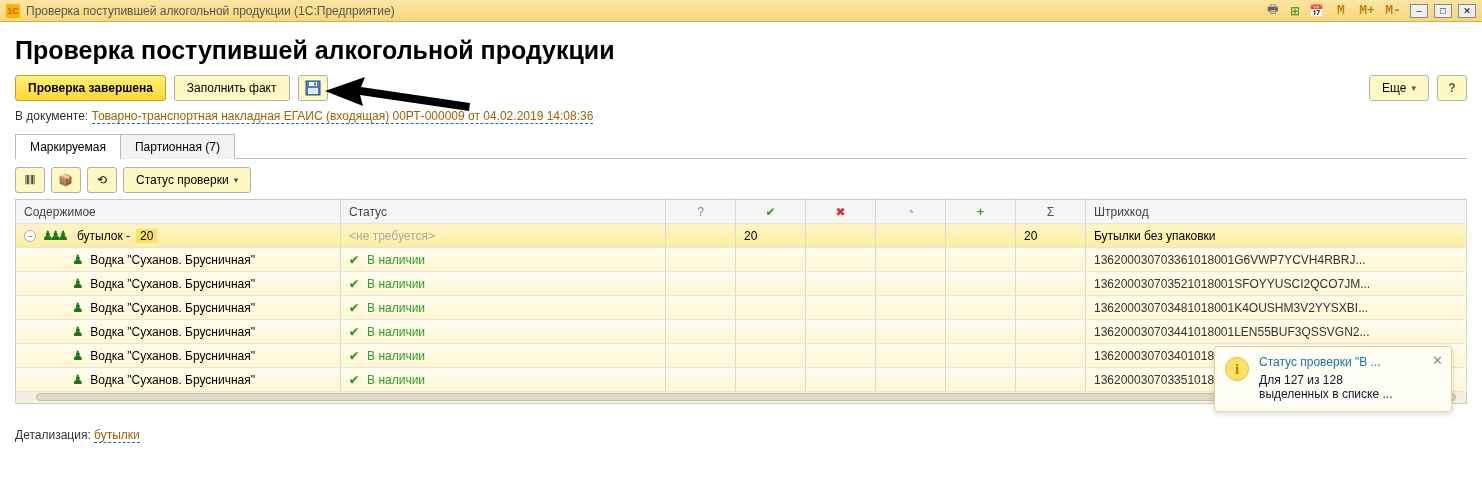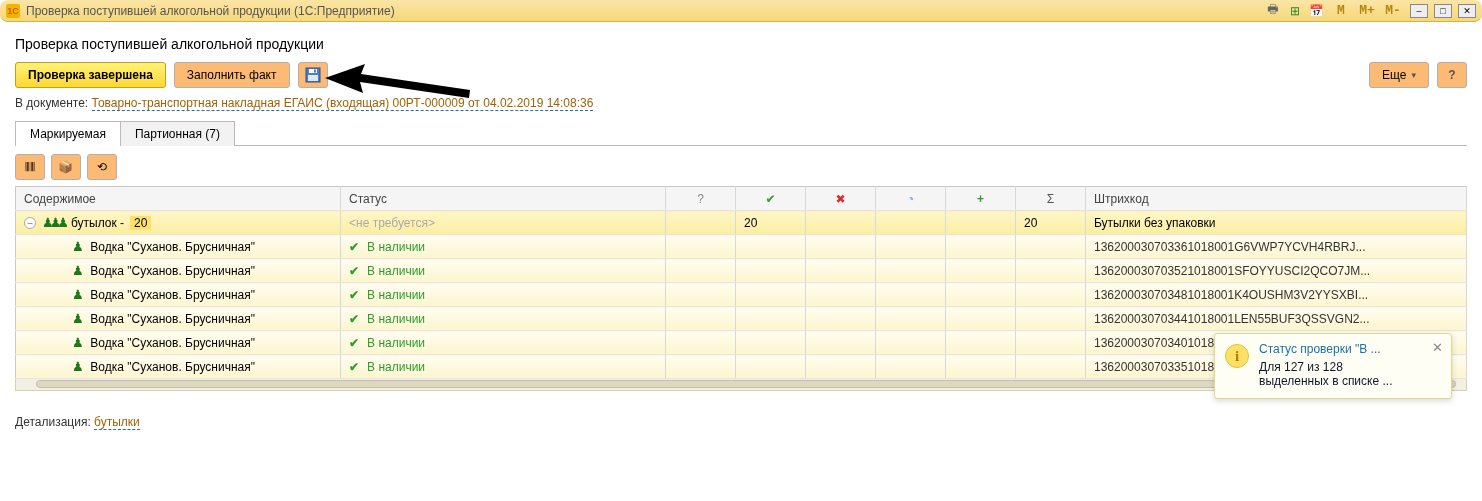--- a/index.html
+++ b/index.html
@@ -1,29 +1,29 @@
 <!DOCTYPE html>
 <html><head>
 <meta charset="utf-8">
 <style>
   * { box-sizing: border-box; font-family: Arial, sans-serif; }
   body { margin:0; background:#fff; font-size:12px; color:#000; }
-  .titlebar { height:22px; background:linear-gradient(#fbe5a5,#f6d77a); display:flex; align-items:center; padding:0 6px; border-bottom:1px solid #d0b050;border-radius:8px; }
+  .titlebar { height:22px; background:linear-gradient(#fbe5a5,#f6d77a); display:flex; align-items:center; padding:0 6px; border-bottom:1px solid #d0b050; }
   .titlebar-logo { width:14px; height:14px; background:#f3b300; border-radius:2px; display:flex; align-items:center; justify-content:center; font-size:9px; font-weight:bold; color:#d06000; margin-right:6px; }
   .titlebar-text { color:#555; }
   .titlebar-right { margin-left:auto; display:flex; align-items:center; gap:4px; }
   .tb-icon { width:18px; height:18px; display:flex; align-items:center; justify-content:center; font-size:12px; color:#666; }
   .tb-icon.m { font-family:'Courier New',monospace; font-weight:bold; font-size:13px; color:#b8860b; width:22px;}
   .win-btn { width:18px; height:14px; border:1px solid #888; background:#eee; margin-left:2px; display:flex; align-items:center; justify-content:center; font-size:9px; cursor:pointer; }
 
   .content { padding:10px 15px; }
-  .page-title { font-size:14px; font-weight:normal; margin:4px 0 10px 0; }
+  .page-title { font-size:25px; font-weight:bold; margin:4px 0 10px 0; }
 
   .toolbar { display:flex; align-items:flex-start; gap:8px; margin-bottom:8px; position:relative; }
-  .btn { height:26px; padding:0 12px; border:1px solid #b0b0b0; border-radius:3px; background:#fdba74; cursor:pointer; display:flex; align-items:center; font-size:12px; }
+  .btn { height:26px; padding:0 12px; border:1px solid #b0b0b0; border-radius:3px; background:#fef9c3; cursor:pointer; display:flex; align-items:center; font-size:12px; }
   .btn.primary { background:linear-gradient(#fff176,#fdd835); border-color:#c0a020; font-weight:bold; }
   .btn-icon { width:30px; justify-content:center; padding:0; }
   .toolbar-spacer { flex:1; }
   .btn.more::after { content:"▾"; font-size:9px; margin-left:5px; color:#555;}
   .help-btn { font-weight:bold; color:#555; }
 
   .doc-line { margin:6px 0 10px 0; color:#333; }
   .doc-link { color:#a16207; text-decoration:none; border-bottom:1px dashed #1a73a8; }
 
   .tabs { display:flex; border-bottom:1px solid #bbb; margin-bottom:8px; }
@@ -37,21 +37,21 @@
   .grid th { background:#f5f5f5; color:#444; font-size:12px; }
   .grid th.ic { text-align:center; width:70px; }
   .col-contents { width:325px; }
   .col-status { width:325px; }
   .col-barcode { width:auto; }
   .group-row td { background:linear-gradient(#fff6c8,#fbeea0); }
   .group-cell { display:flex; align-items:center; gap:6px; }
   .expander { width:12px; height:12px; border:1px solid #aaa; border-radius:8px; display:flex; align-items:center; justify-content:center; font-size:9px; background:#fff; color:#666; cursor:pointer; }
   .bottle-icon { color:#1a7a1a; font-size:13px; }
   .bottle-icon.multi { letter-spacing:-4px; }
-  .grp-text { margin-left:0;text-align:right; }
+  .grp-text { margin-left:6px;text-align:right; }
   .grp-count { background:#ffe066; padding:0 4px; }
   .not-req { color:#aaa; font-style:normal; }
   .data-row td { background:linear-gradient(#fffdf0,#fdf5cf); }
   .data-row td.contents-cell { padding-left:56px; }
   .status-cell { display:flex; align-items:center; gap:8px; }
   .check { color:#2e9e2e; font-weight:bold; }
   .status-text { color:#2e9e2e; }
   .barcode-cell { color:#333; font-family:Arial; white-space:nowrap; overflow:hidden; }
   .num-cell { text-align:right; padding-right:14px; }
 
@@ -126,20 +126,21 @@
   <div class="toolbar2">
     <button class="btn btn-icon">
         <span>⦀⦀</span>
       </button>
     <button class="btn btn-icon">
         <span>📦</span>
       </button>
     <button class="btn btn-icon">
         <span>⟲</span>
       </button>
+    <button class="btn more">Статус проверки</button>
   </div>
 
   <table class="grid">
     <thead>
       <tr>
         <th class="col-contents">Содержимое</th>
         <th class="col-status">Статус</th>
         <th class="ic"><span style="color:#888">?</span></th>
         <th class="ic"><span style="color:#2e9e2e">✔</span></th>
         <th class="ic"><span style="color:#d03030">✖</span></th>

